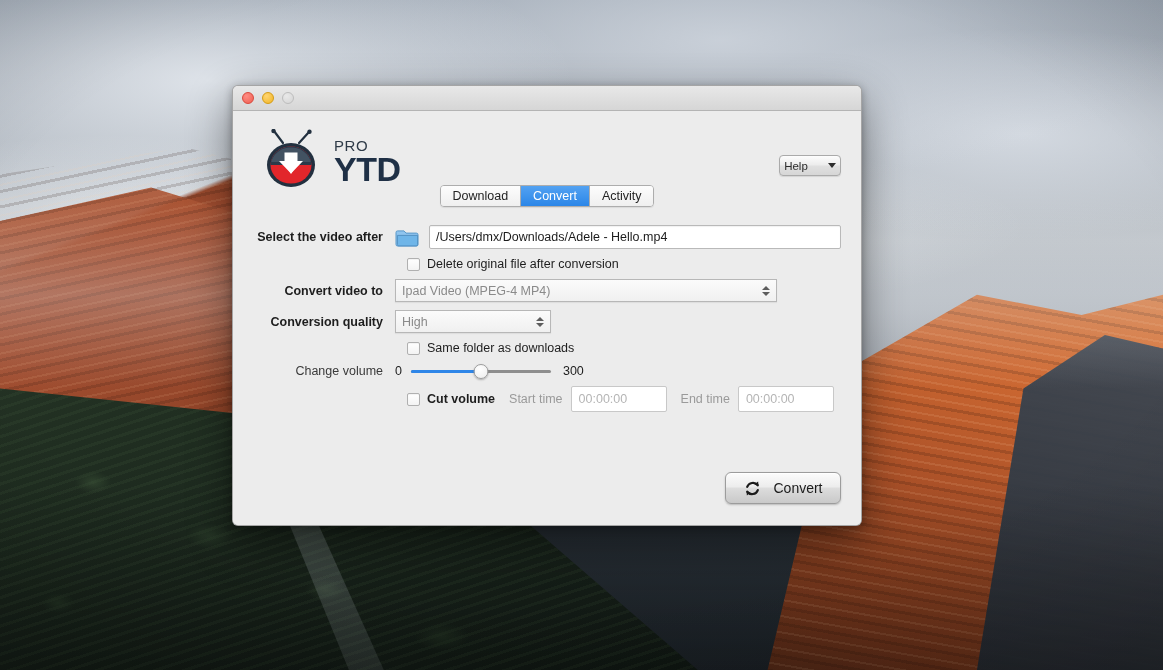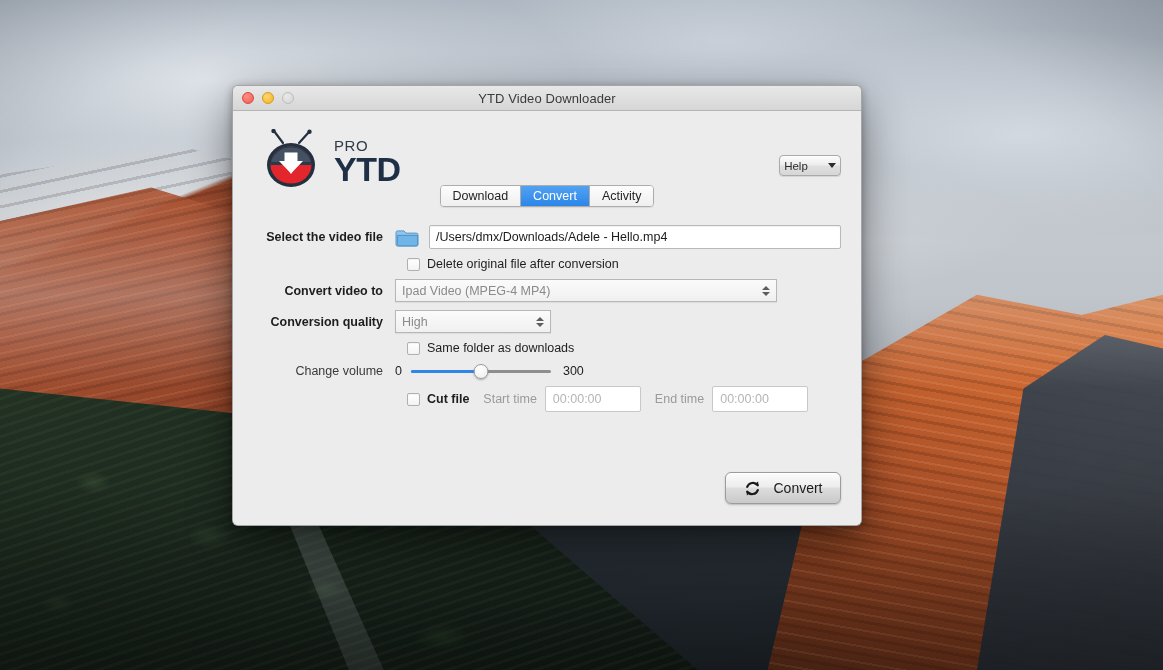--- a/index.html
+++ b/index.html
@@ -361,21 +361,20 @@
   <div class="wp-layer wp-vignette"></div>
 
   <div id="app-window">
 
     <div class="titlebar">
       <div class="traffic">
         <span class="tl close"></span>
         <span class="tl min"></span>
         <span class="tl zoom"></span>
       </div>
-      <div class="win-title">YTD Video Downloader</div>
     </div>
 
     <div class="win-body">
 
       <div class="app-header">
         <div class="logo-wrap">
           <svg class="logo-mark" viewBox="0 0 62 60">
             <line x1="18" y1="14" x2="9" y2="2" stroke="#22303f" stroke-width="2.2" stroke-linecap="round"></line>
             <line x1="34" y1="14" x2="44" y2="3" stroke="#22303f" stroke-width="2.2" stroke-linecap="round"></line>
             <circle cx="8.5" cy="2" r="2.2" fill="#22303f"></circle>
@@ -403,21 +402,21 @@
         <div class="tabs">
           <div class="tab">Download</div>
           <div class="tab active">Convert</div>
           <div class="tab">Activity</div>
         </div>
       </div>
 
       <div class="form">
 
         <div class="row">
-          <div class="lbl">Select the video file</div>
+          <div class="lbl">Select the video after</div>
           <svg class="folder-ico" viewBox="0 0 25 19">
             <path d="M1 4.5 a1.6 1.6 0 0 1 1.6 -1.6 h6.4 l2 2.2 h10.4 a1.6 1.6 0 0 1 1.6 1.6 v9.8 a1.5 1.5 0 0 1 -1.5 1.5 h-19 a1.5 1.5 0 0 1 -1.5 -1.5 z" fill="#8fc4ee" stroke="#5898c9" stroke-width="1"></path>
             <path d="M2.4 7.4 h20.2 v9.1 a1.4 1.4 0 0 1 -1.4 1.4 h-17.4 a1.4 1.4 0 0 1 -1.4 -1.4 z" fill="#6fb5e8" stroke="#4e8cbe" stroke-width=".9"></path>
           </svg>
           <div class="text-field">
             <span>/Users/dmx/Downloads/Adele - Hello.mp4</span>
           </div>
         </div>
 
         <div class="sub-row">
@@ -459,21 +458,21 @@
           <div class="slider">
             <span class="track"></span>
             <span class="fill" style="width: 50%;"></span>
             <span class="thumb" style="left: 50%;"></span>
           </div>
           <span class="vol-max">300</span>
         </div>
 
         <div class="cut-row">
           <span class="chk"></span>
-          <span class="chk-lbl bold">Cut file</span>
+          <span class="chk-lbl bold">Cut volume</span>
           <span class="time-lbl">Start time</span>
           <div class="time-field">
             <span>00:00:00</span>
           </div>
           <span class="time-lbl">End time</span>
           <div class="time-field">
             <span>00:00:00</span>
           </div>
         </div>
 

